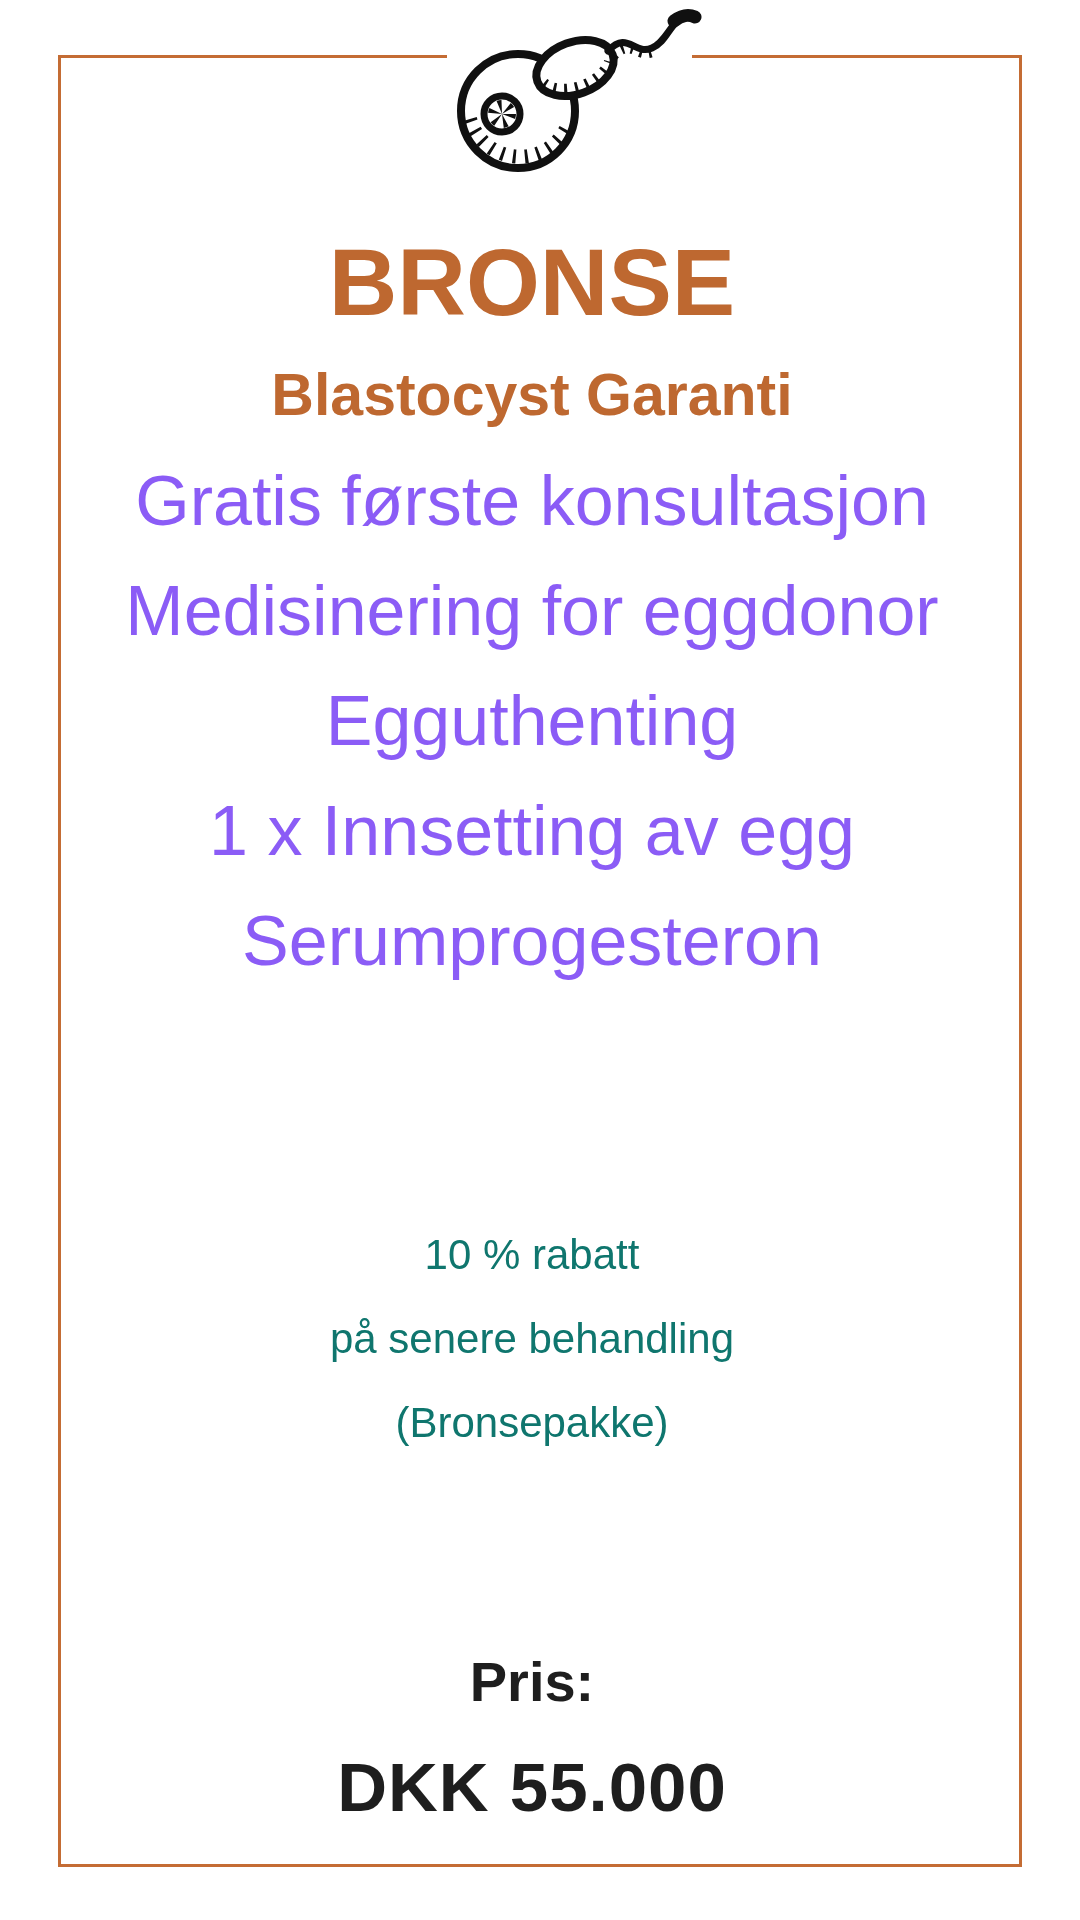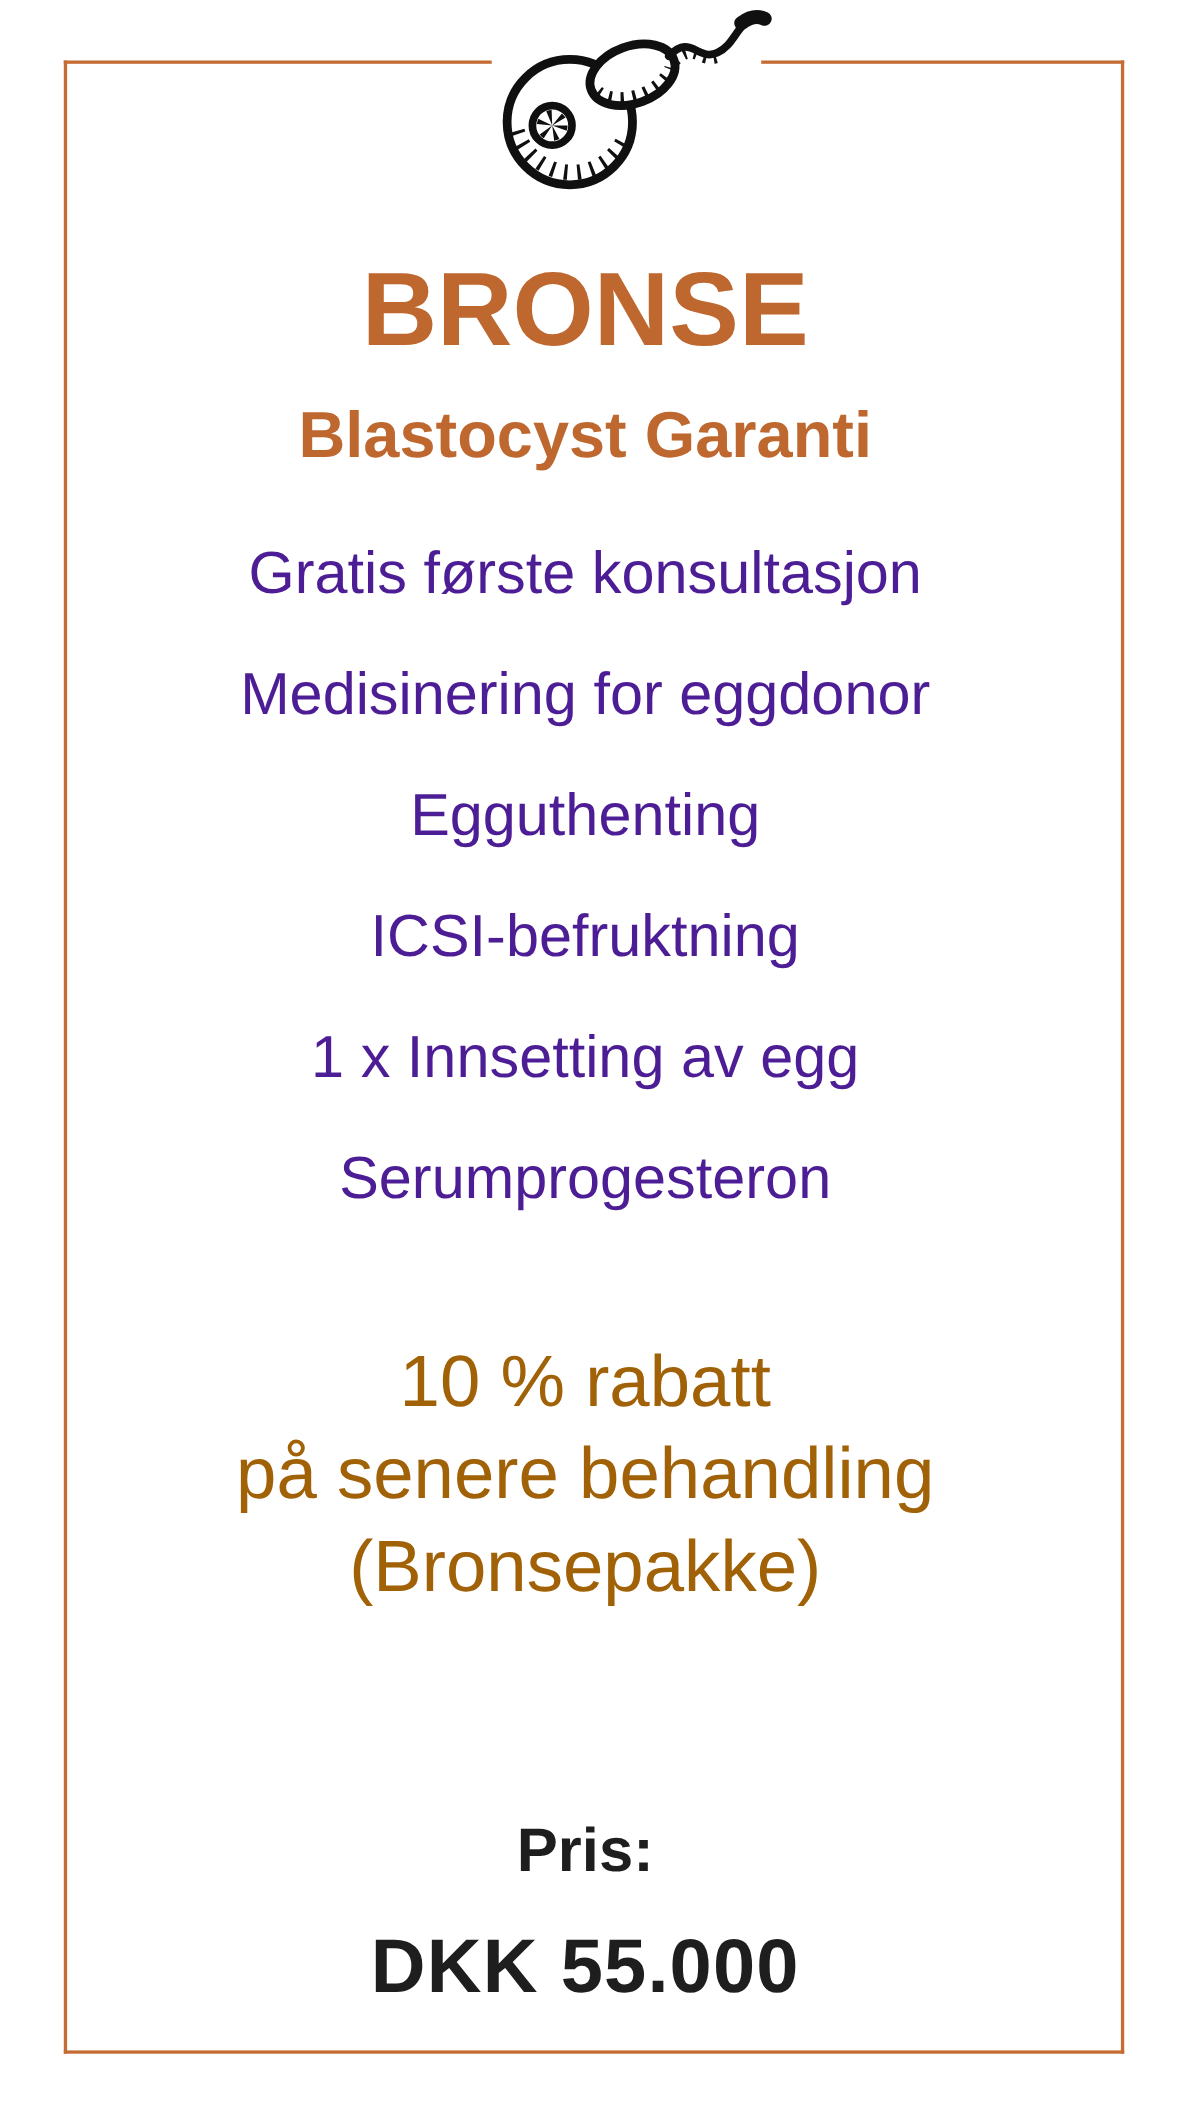--- a/index.html
+++ b/index.html
@@ -30,30 +30,30 @@
     color: #BE6830;
   }
   #subtitle {
     top: 352px;
     font-size: 59px;
     line-height: 86px;
     font-weight: 700;
     color: #BE6830;
   }
   #features {
-    top: 466px;
-    font-size: 54px;
+    top: 446px;
+    font-size: 70px;
     line-height: 110px;
-    color: #4c1d95;
+    color: #8b5cf6;
   }
   #discount {
     top: 1213px;
-    font-size: 66px;
+    font-size: 42px;
     line-height: 84px;
-    color: #a16207;
+    color: #0f766e;
   }
   #price-label {
     top: 1652px;
     font-size: 56px;
     line-height: 60px;
     font-weight: 700;
     color: #1E1E1E;
     text-align: center;
   }
   #price-value {
@@ -97,21 +97,20 @@
     </svg>
   </div>
 
   <div class="centered" id="title">BRONSE</div>
   <div class="centered" id="subtitle">Blastocyst Garanti</div>
 
   <div class="centered" id="features">
     <div>Gratis første konsultasjon</div>
     <div>Medisinering for eggdonor</div>
     <div>Egguthenting</div>
-    <div>ICSI-befruktning</div>
     <div>1 x Innsetting av egg</div>
     <div>Serumprogesteron</div>
   </div>
 
   <div class="centered" id="discount">
     <div>10 % rabatt</div>
     <div>på senere behandling</div>
     <div>(Bronsepakke)</div>
   </div>
 

